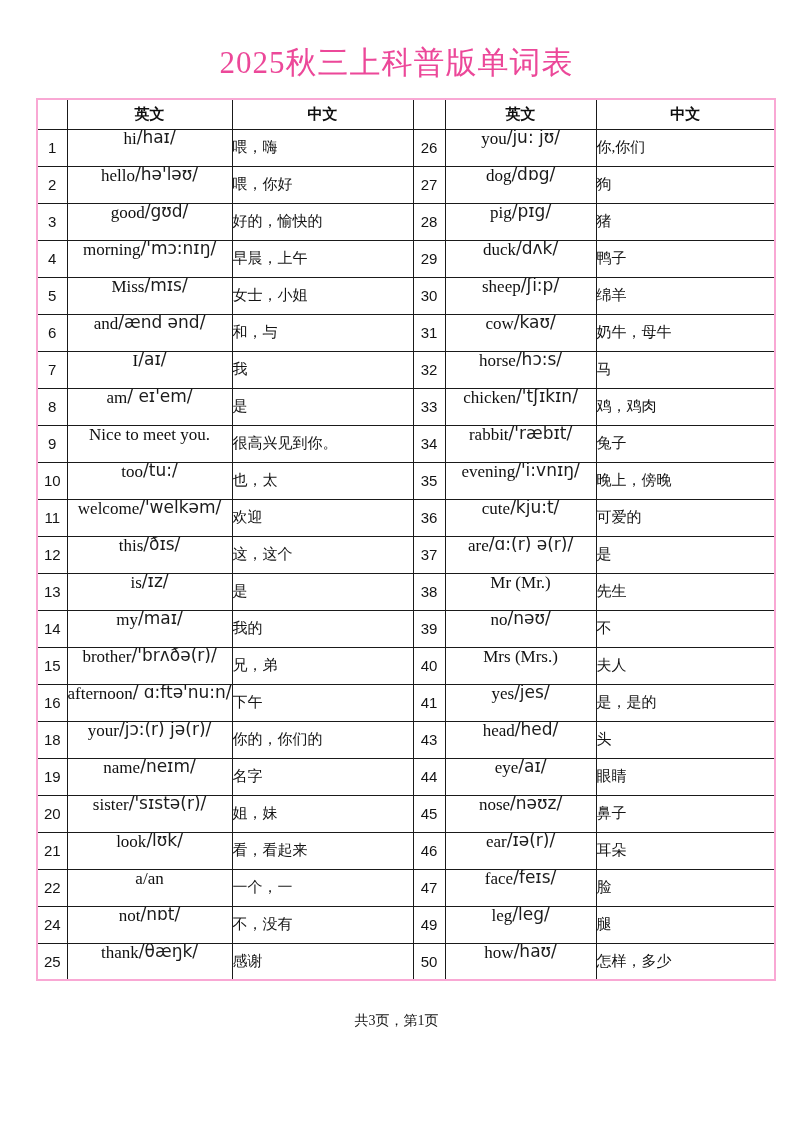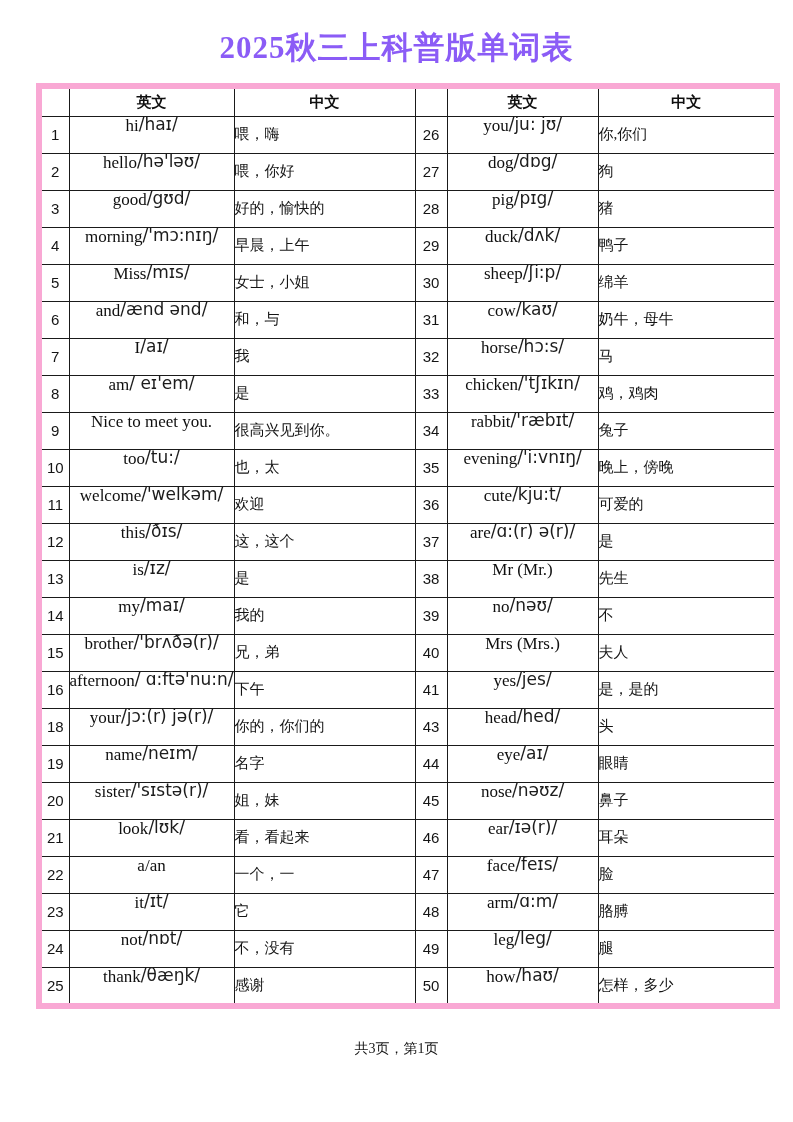--- a/index.html
+++ b/index.html
@@ -10,35 +10,35 @@
   .page {
     position: relative;
     width: 793px;
     height: 1122px;
     background: #ffffff;
     color: #111;
     overflow: hidden;
   }
   .doc-title {
     margin: 0;
-    padding-top: 29px;
+    padding-top: 44px;
     text-align: center;
     font-family: "Liberation Serif", "DejaVu Serif", serif;
-    font-weight: bold;
+    font-weight: normal;
     font-size: 31px;
     line-height: 1.2;
-    color: #8b5cf6;
+    color: #ec4899;
     letter-spacing: 1px;
   }
   table.word-table {
     border-collapse: collapse;
     table-layout: fixed;
     margin-left: 36px;
     margin-top: 17px;
-    border: 6px solid #f9a8d4;
+    border: 2px solid #f9a8d4;
   }
   table.word-table th,
   table.word-table td {
     border: 1px solid #1a1a1a;
     padding: 0;
     overflow: hidden;
     vertical-align: middle;
   }
   thead tr { height: 30px; }
   tbody tr { height: 37px; }
@@ -512,38 +512,20 @@
     <td class="num">47</td>
     <td class="en">
       <div class="en-inner">
         <div class="word">face</div>
         <div class="ipa">/feɪs/</div>
       </div>
     </td>
     <td class="zh">脸</td>
   </tr>
 
-  <tr>
-    <td class="num">23</td>
-    <td class="en">
-      <div class="en-inner">
-        <div class="word">it</div>
-        <div class="ipa">/ɪt/</div>
-      </div>
-    </td>
-    <td class="zh">它</td>
-    <td class="num">48</td>
-    <td class="en">
-      <div class="en-inner">
-        <div class="word">arm</div>
-        <div class="ipa">/ɑ:m/</div>
-      </div>
-    </td>
-    <td class="zh">胳膊</td>
-  </tr>
 
   <tr>
     <td class="num">24</td>
     <td class="en">
       <div class="en-inner">
         <div class="word">not</div>
         <div class="ipa">/nɒt/</div>
       </div>
     </td>
     <td class="zh">不，没有</td>

